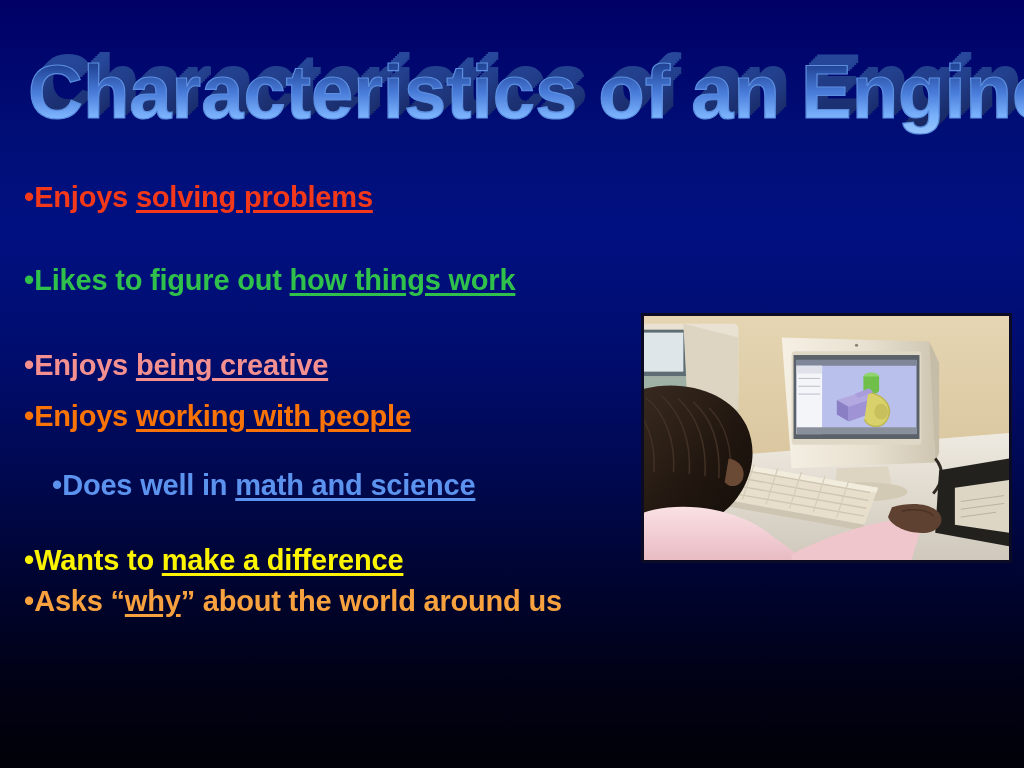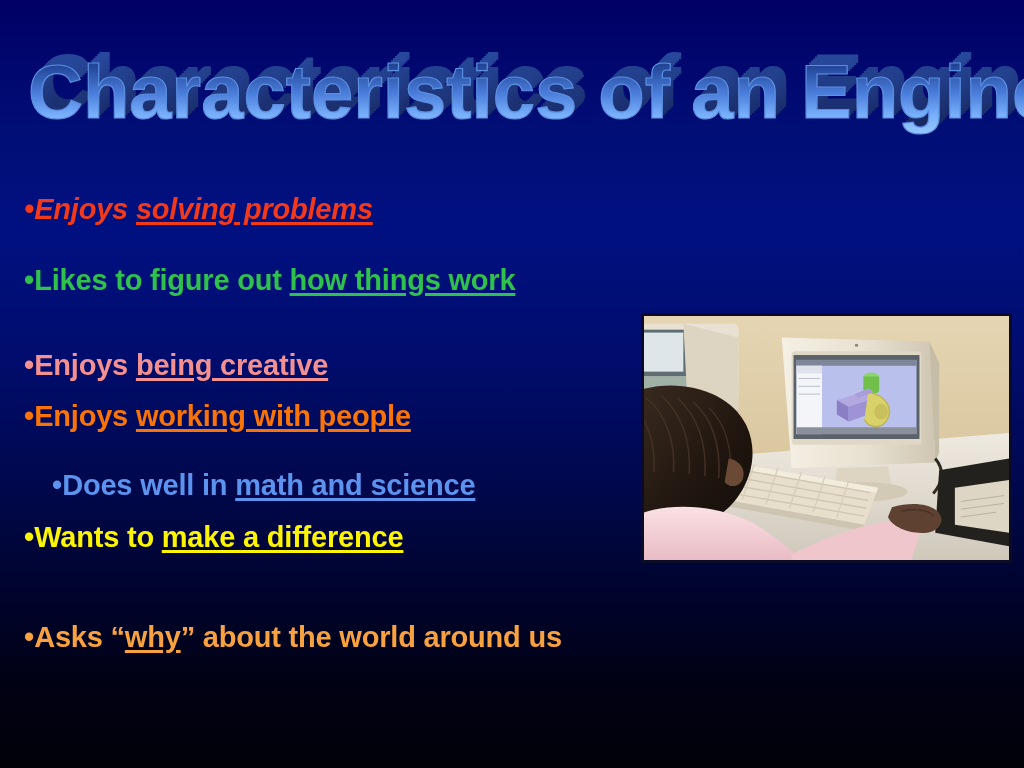--- a/index.html
+++ b/index.html
@@ -100,45 +100,45 @@
         <text x="28" y="96" font-family="'Liberation Sans', sans-serif" font-weight="bold" font-size="76" fill="url(#extrudeFill)" transform="translate(5,-5)">Characteristics of an Engineering Student</text>
         <text x="28" y="96" font-family="'Liberation Sans', sans-serif" font-weight="bold" font-size="76" fill="url(#extrudeFill)" transform="translate(3,-3)">Characteristics of an Engineering Student</text>
       </g>
 
       <text x="28" y="96" font-family="'Liberation Sans', sans-serif" font-weight="bold" font-size="76" fill="url(#titleFill)" stroke="#5c8fe0" stroke-width="1.2">Characteristics of an Engineering Student</text>
     </svg>
   </div>
 
   <div id="bullets">
 
-    <div class="bullet-line" style="top:16px;  color:#f4391a;font-style:italic;">
+    <div class="bullet-line" style="top:4px;  color:#f4391a;">
       <span class="bullet-dot">•</span><span>Enjoys </span><span class="u">solving problems</span><span></span>
     </div>
 
     <div class="bullet-line" style="top:87px; color:#2fc14c;">
       <span class="bullet-dot">•</span><span>Likes to figure out </span><span class="u">how things work</span><span></span>
     </div>
 
     <div class="bullet-line" style="top:172px; color:#f59090;">
       <span class="bullet-dot">•</span><span>Enjoys </span><span class="u">being creative</span><span></span>
     </div>
 
     <div class="bullet-line" style="top:223px; color:#f97306;">
       <span class="bullet-dot">•</span><span>Enjoys </span><span class="u">working with people</span><span></span>
     </div>
 
     <div class="bullet-line" style="top:292px; color:#5b93ef;margin-left:28px;">
       <span class="bullet-dot">•</span><span>Does well in </span><span class="u">math and science</span><span></span>
     </div>
 
-    <div class="bullet-line" style="top:344px; color:#fcf400;">
+    <div class="bullet-line" style="top:367px; color:#fcf400;">
       <span class="bullet-dot">•</span><span>Wants to </span><span class="u">make a difference</span><span></span>
     </div>
 
-    <div class="bullet-line" style="top:444px; color:#f8a13f;">
+    <div class="bullet-line" style="top:408px; color:#f8a13f;">
       <span class="bullet-dot">•</span><span>Asks “</span><span class="u">why</span><span>” about the world around us</span>
     </div>
 
   </div>
 
   <div id="photo">
     <svg id="photo-svg" viewBox="0 0 371 250" preserveAspectRatio="none">
       <defs>
         <linearGradient id="wallG" x1="0" y1="0" x2="0" y2="1">
           <stop offset="0%" stop-color="#e5d5b2"></stop>

